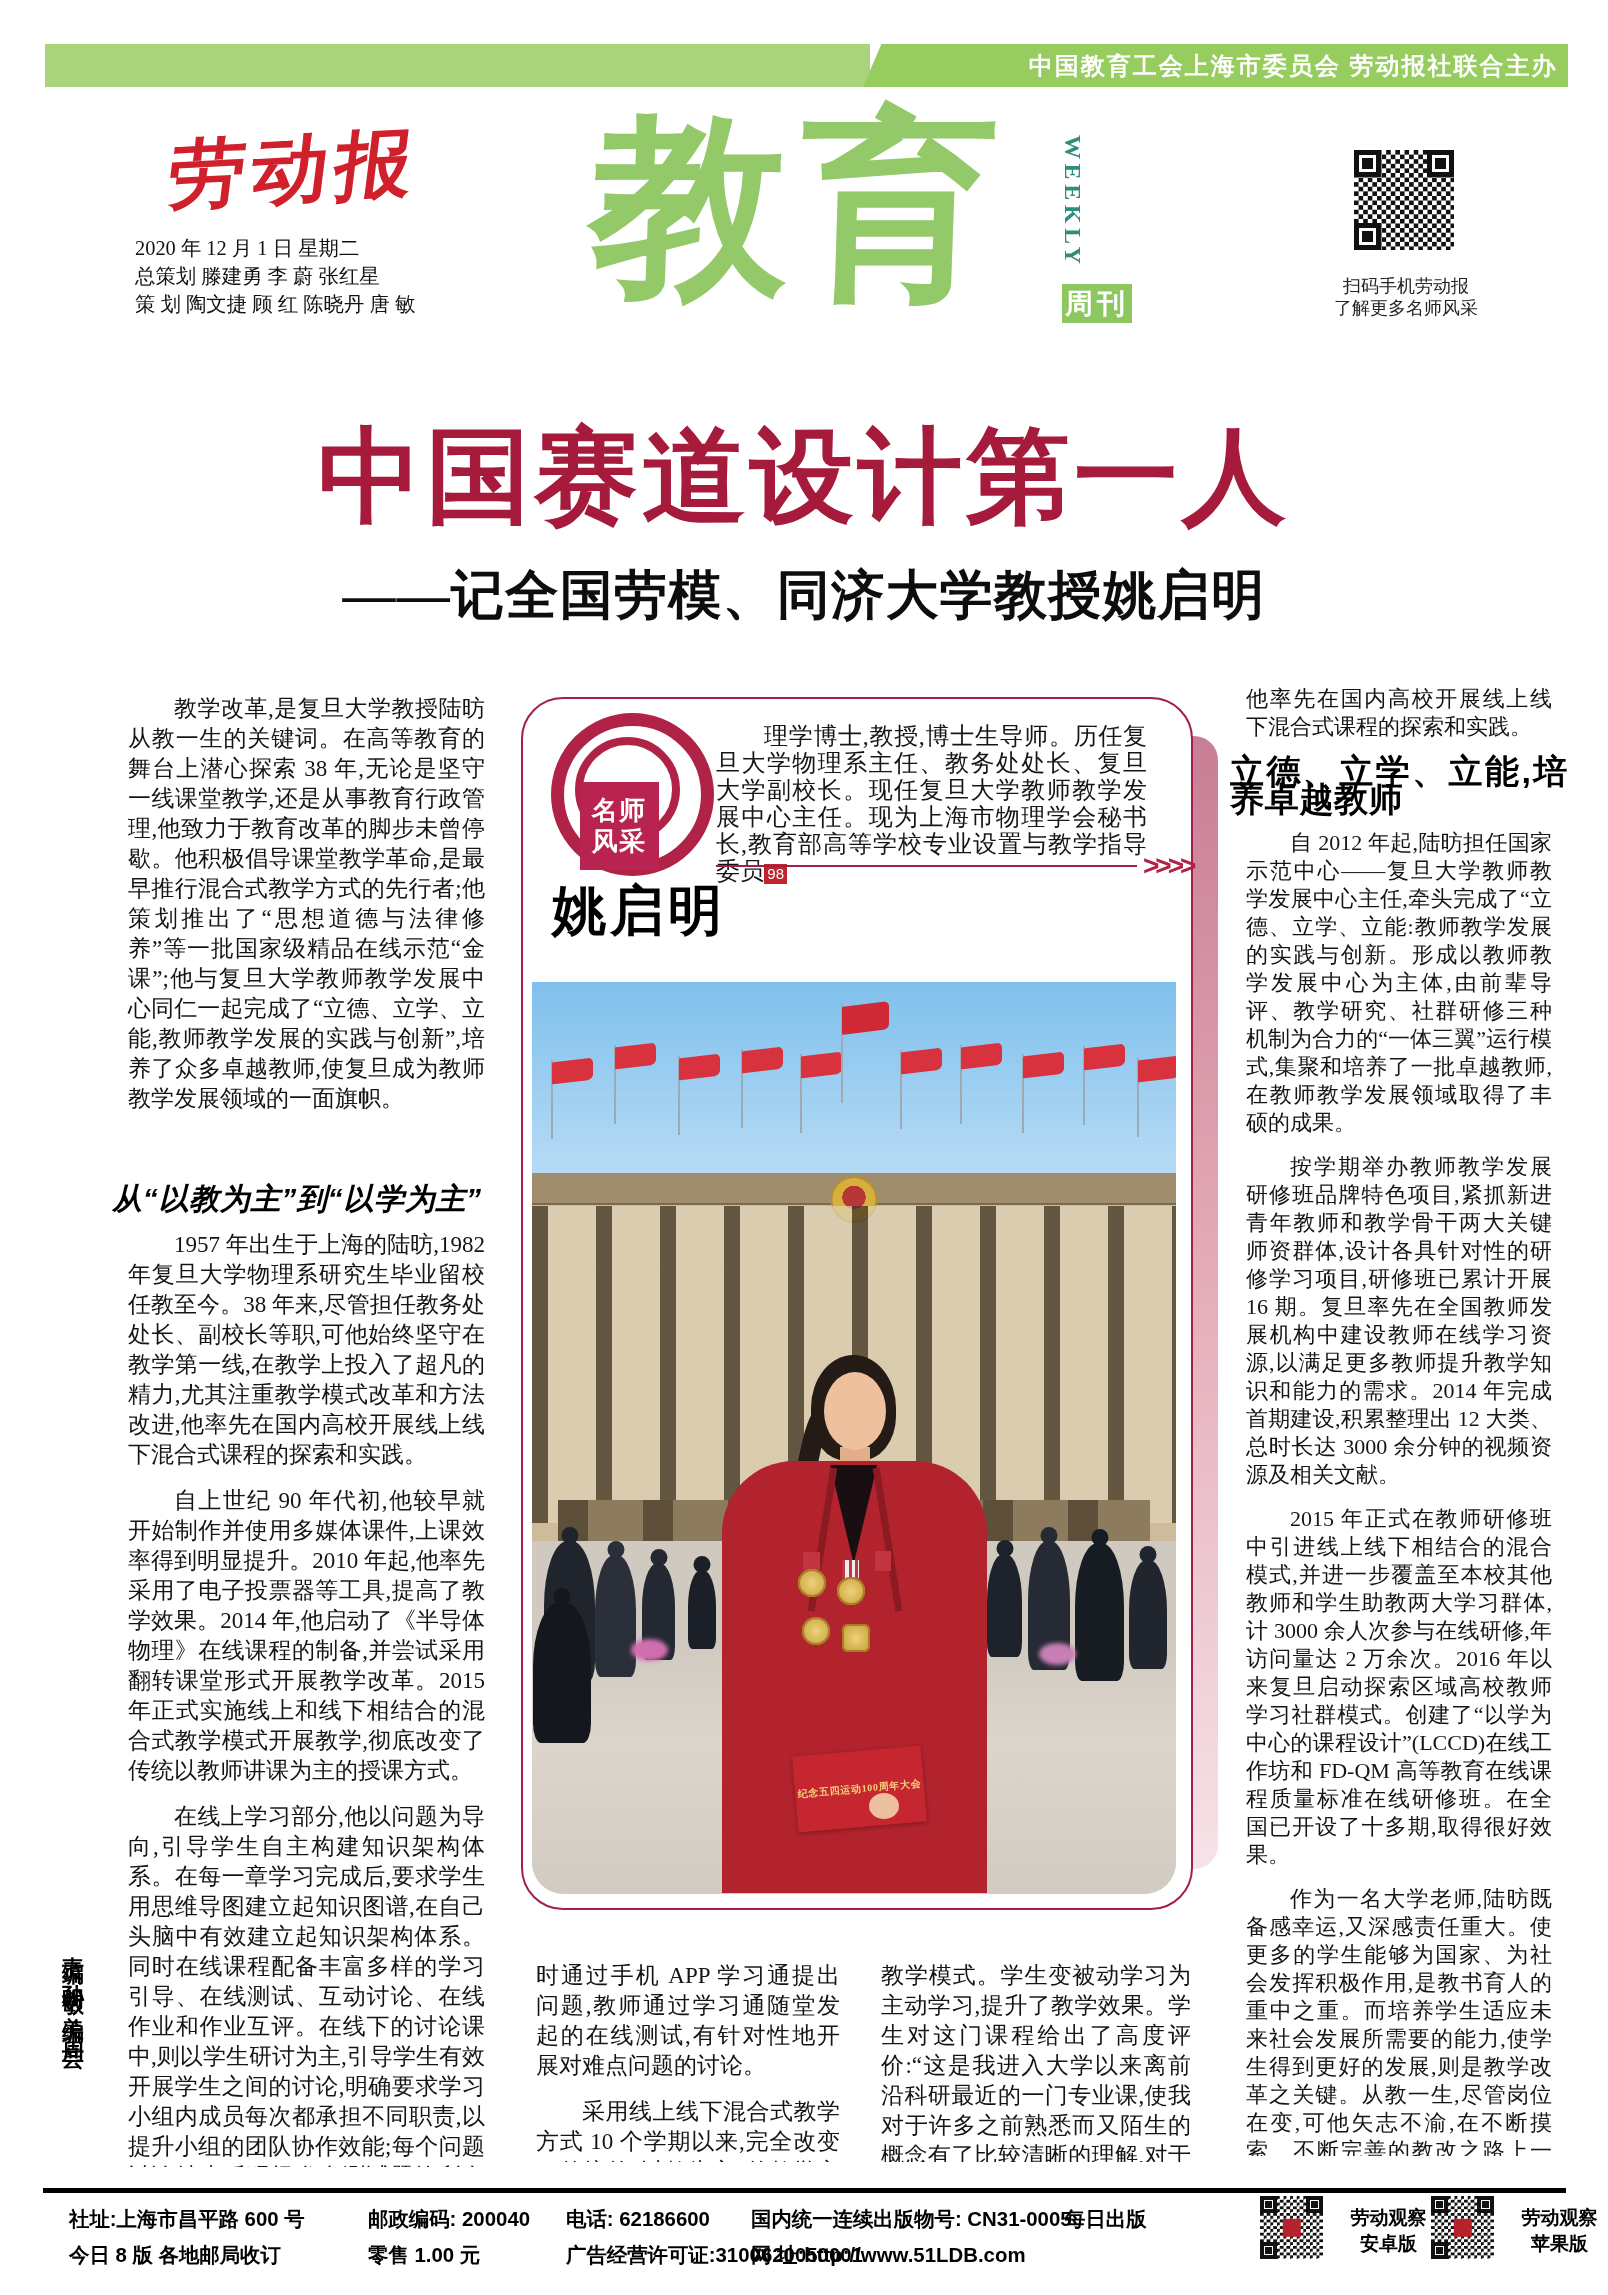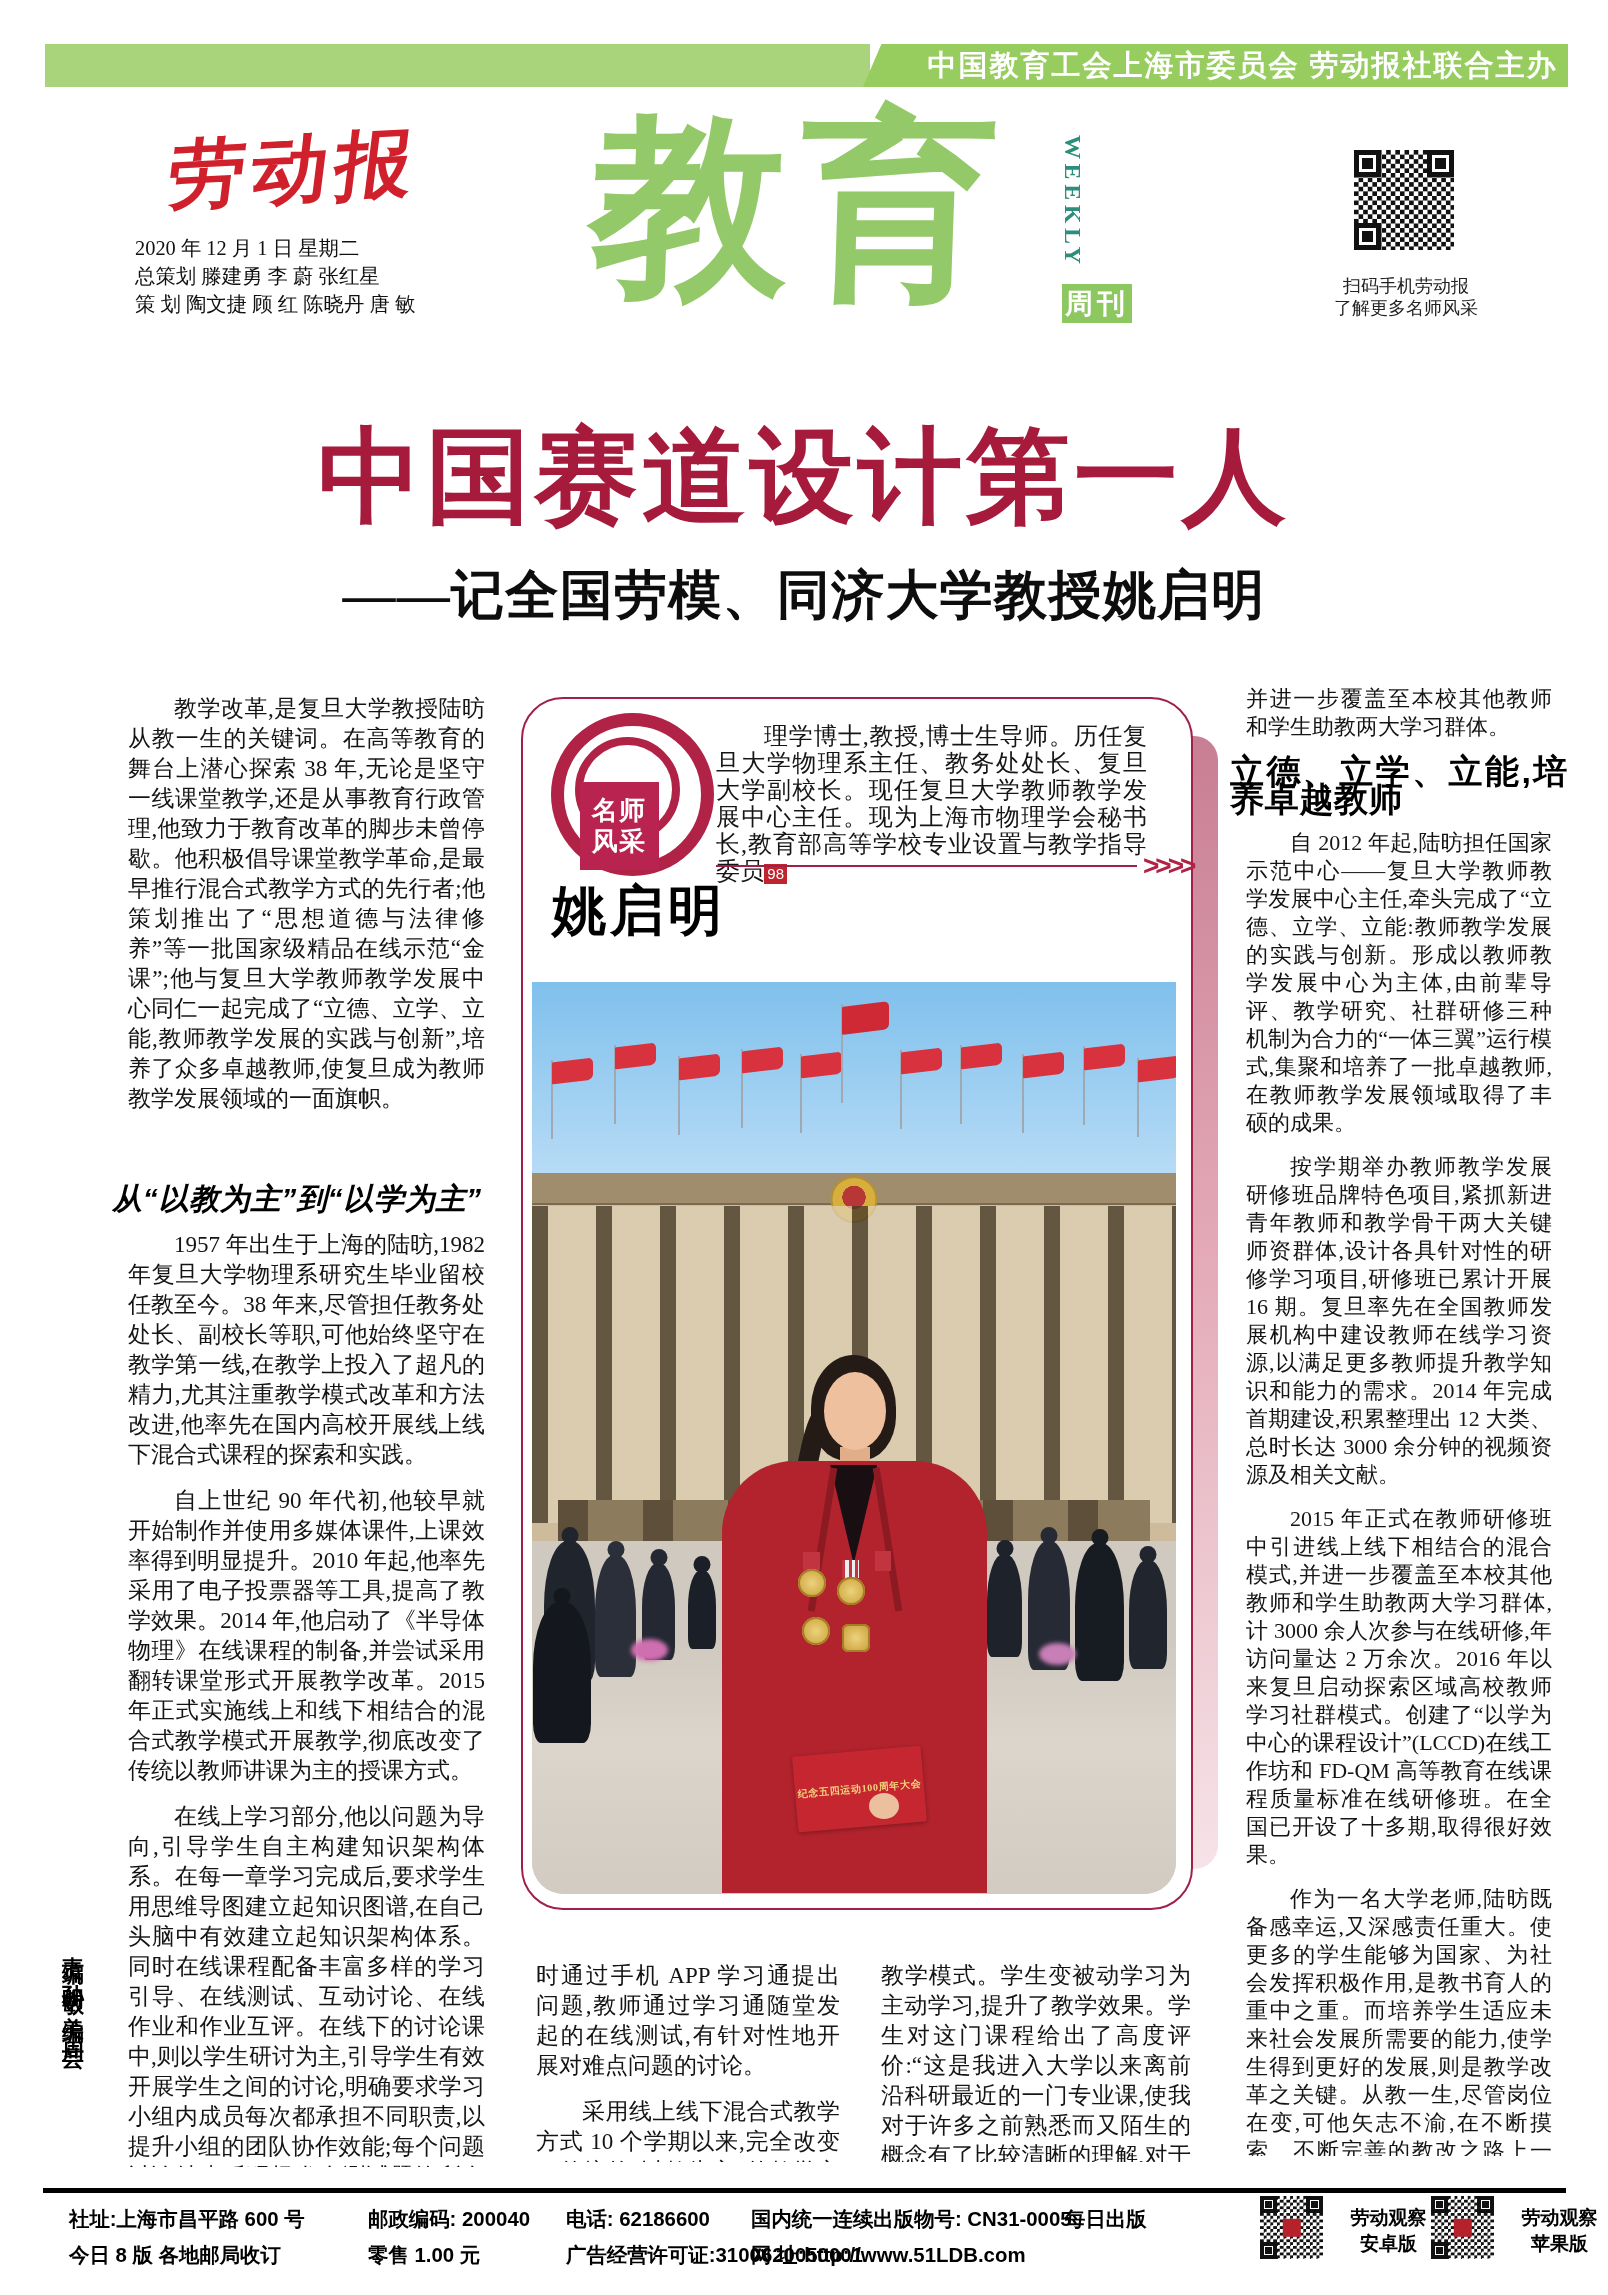--- a/index.html
+++ b/index.html
@@ -6,21 +6,21 @@
   .page{position:relative;width:1608px;height:2295px;background:#fff;overflow:hidden;
         font-family:"Liberation Serif","DejaVu Serif",serif;color:#151515;}
 
   
   .top-bar{position:absolute;left:45px;top:44px;width:1523px;height:43px;}
   .top-bar-left{position:absolute;left:0;top:0;width:825px;height:100%;background:#a9d47c;}
   .top-bar-right{position:absolute;left:818px;top:0;right:0;height:100%;background:#97cd5f;
                  clip-path:polygon(18.4px 0,100% 0,100% 100%,0 100%);
                  display:flex;align-items:center;justify-content:flex-end;padding-right:10.5px;box-sizing:border-box;}
   .top-bar-right span{font-family:"Liberation Sans","DejaVu Sans",sans-serif;font-weight:700;
-                 color:#fff;font-size:29px;letter-spacing:2px;}
+                 color:#fff;font-size:24px;letter-spacing:2px;}
 
   
   .logo{position:absolute;left:170px;top:131px;font-size:76px;line-height:1;color:#d0202c;
         font-weight:700;transform:skewX(-10deg) rotate(-3deg);letter-spacing:6.6px;}
   .mast-info{position:absolute;left:135px;top:234px;font-size:20.4px;line-height:28px;color:#111;}
   .section-title{position:absolute;left:591px;top:105px;font-size:197px;line-height:1.05;font-weight:700;
         color:#93c969;letter-spacing:12px;transform:skewX(-2deg);}
   .weekly-en{position:absolute;left:1059px;top:135px;height:151px;writing-mode:vertical-rl;
         font-family:"Liberation Serif",serif;font-weight:700;font-size:24px;color:#2d8f7b;letter-spacing:4.6px;}
   .weekly-cn{position:absolute;left:1062px;top:284px;width:70px;height:39px;background:#8dc75f;color:#fff;
@@ -322,21 +322,21 @@
 
   <div class="col-mid1 body-text">
     <p class="noind">时通过手机 APP 学习通提出问题,教师通过学习通随堂发起的在线测试,有针对性地开展对难点问题的讨论。</p>
     <p>采用线上线下混合式教学方式 10 个学期以来,完全改变了传统的“以教为主”的教学方式,真正实现“以学为主”的</p>
   </div>
   <div class="col-mid2 body-text">
     <p class="noind">教学模式。学生变被动学习为主动学习,提升了教学效果。学生对这门课程给出了高度评价:“这是我进入大学以来离前沿科研最近的一门专业课,使我对于许多之前熟悉而又陌生的概念有了比较清晰的理解,对于我科研的帮助很大。”该</p>
   </div>
 
   <div class="col-right body-text">
-    <p class="noind">并进一步覆盖至本校其他教师和学生助教两大学习群体。</p>
+    <p class="noind">他率先在国内高校开展线上线下混合式课程的探索和实践。</p>
     <h3 class="col-h">立德、立学、立能,培养卓越教师</h3>
     <p>自 2012 年起,陆昉担任国家示范中心——复旦大学教师教学发展中心主任,牵头完成了“立德、立学、立能:教师教学发展的实践与创新。形成以教师教学发展中心为主体,由前辈导评、教学研究、社群研修三种机制为合力的“一体三翼”运行模式,集聚和培养了一批卓越教师,在教师教学发展领域取得了丰硕的成果。</p>
     <p>按学期举办教师教学发展研修班品牌特色项目,紧抓新进青年教师和教学骨干两大关键师资群体,设计各具针对性的研修学习项目,研修班已累计开展 16 期。复旦率先在全国教师发展机构中建设教师在线学习资源,以满足更多教师提升教学知识和能力的需求。2014 年完成首期建设,积累整理出 12 大类、总时长达 3000 余分钟的视频资源及相关文献。</p>
     <p>2015 年正式在教师研修班中引进线上线下相结合的混合模式,并进一步覆盖至本校其他教师和学生助教两大学习群体,计 3000 余人次参与在线研修,年访问量达 2 万余次。2016 年以来复旦启动探索区域高校教师学习社群模式。创建了“以学为中心的课程设计”(LCCD)在线工作坊和 FD-QM 高等教育在线课程质量标准在线研修班。在全国已开设了十多期,取得很好效果。</p>
     <p><span>作为一名大学老师,陆昉既备感幸运,又深感责任重大。使更多的学生能够为国家、为社会发挥积极作用,是教书育人的重中之重。而培养学生适应未来社会发展所需要的能力,使学生得到更好的发展,则是教学改革之关键。从教一生,尽管岗位在变,可他矢志不渝,在不断摸索、不断完善的教改之路上一路前</span></p>
   </div>
 
   <div class="foot-rule"></div>
   <div class="fcell frow1 fc1">社址:上海市昌平路 600 号</div>
   <div class="fcell frow1 fc2">邮政编码: 200040</div>

